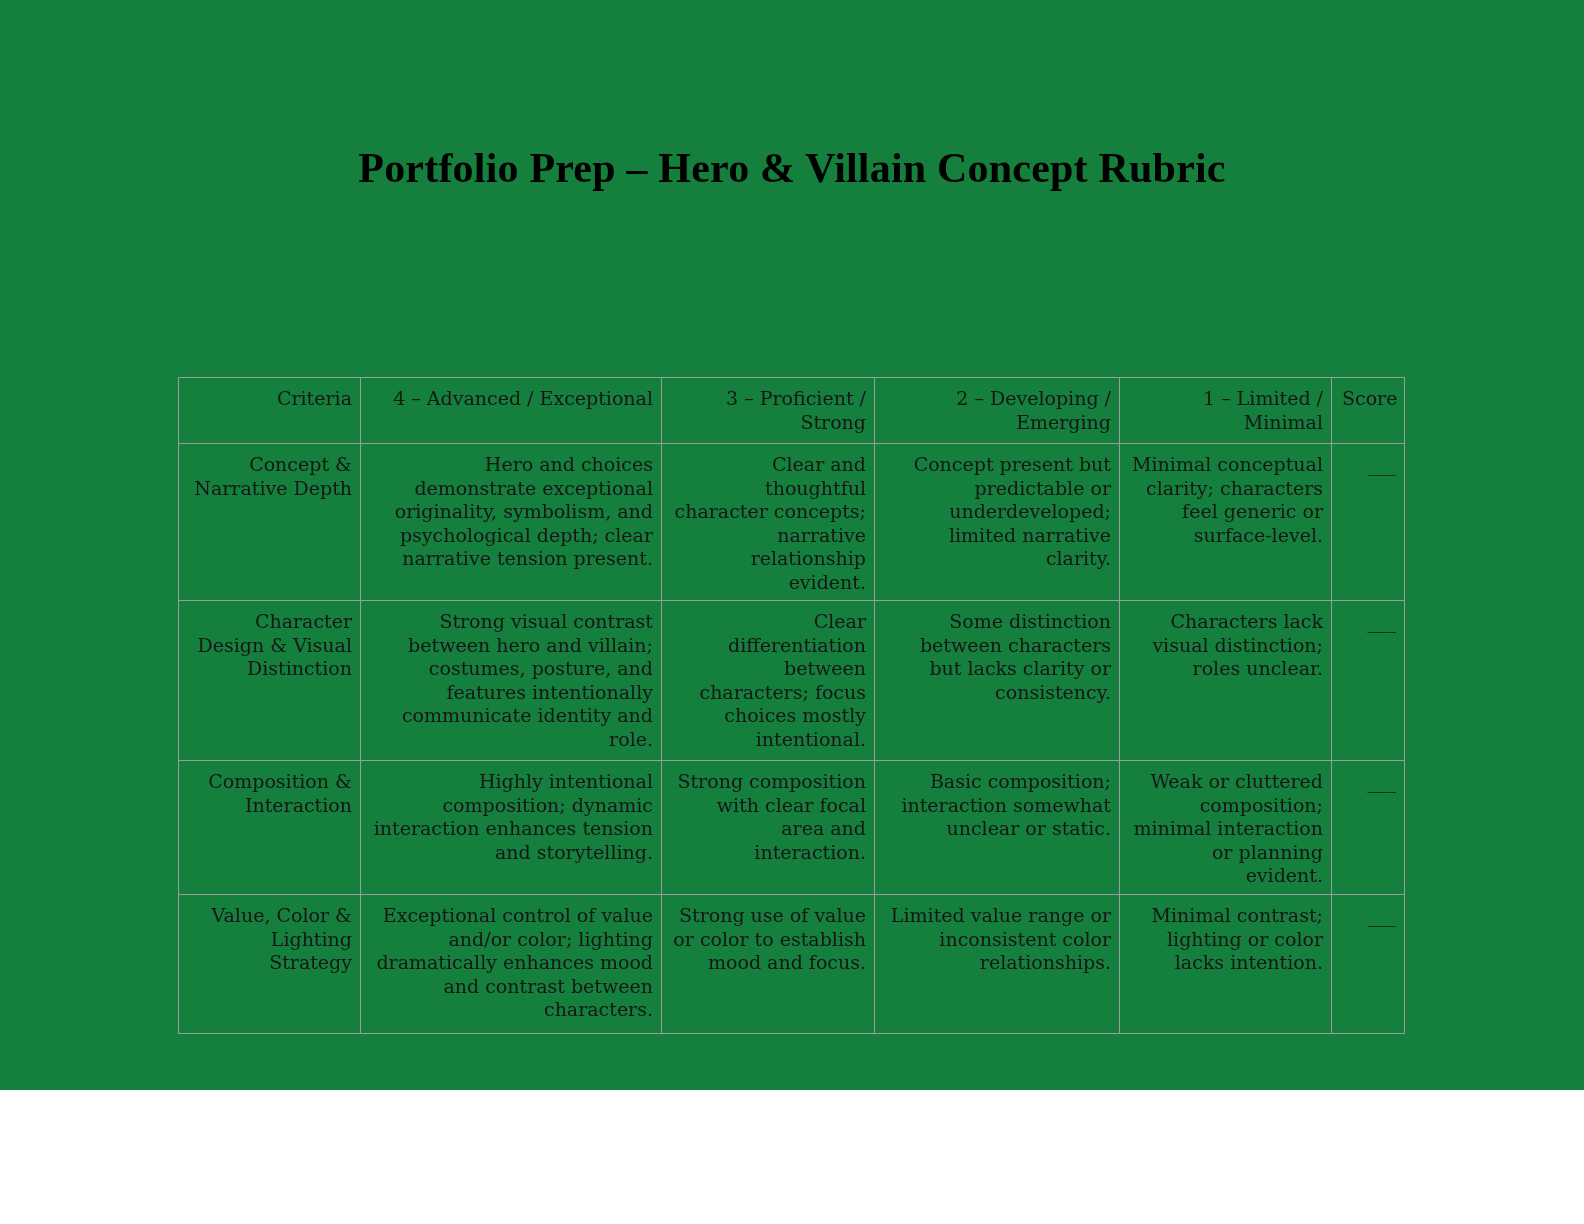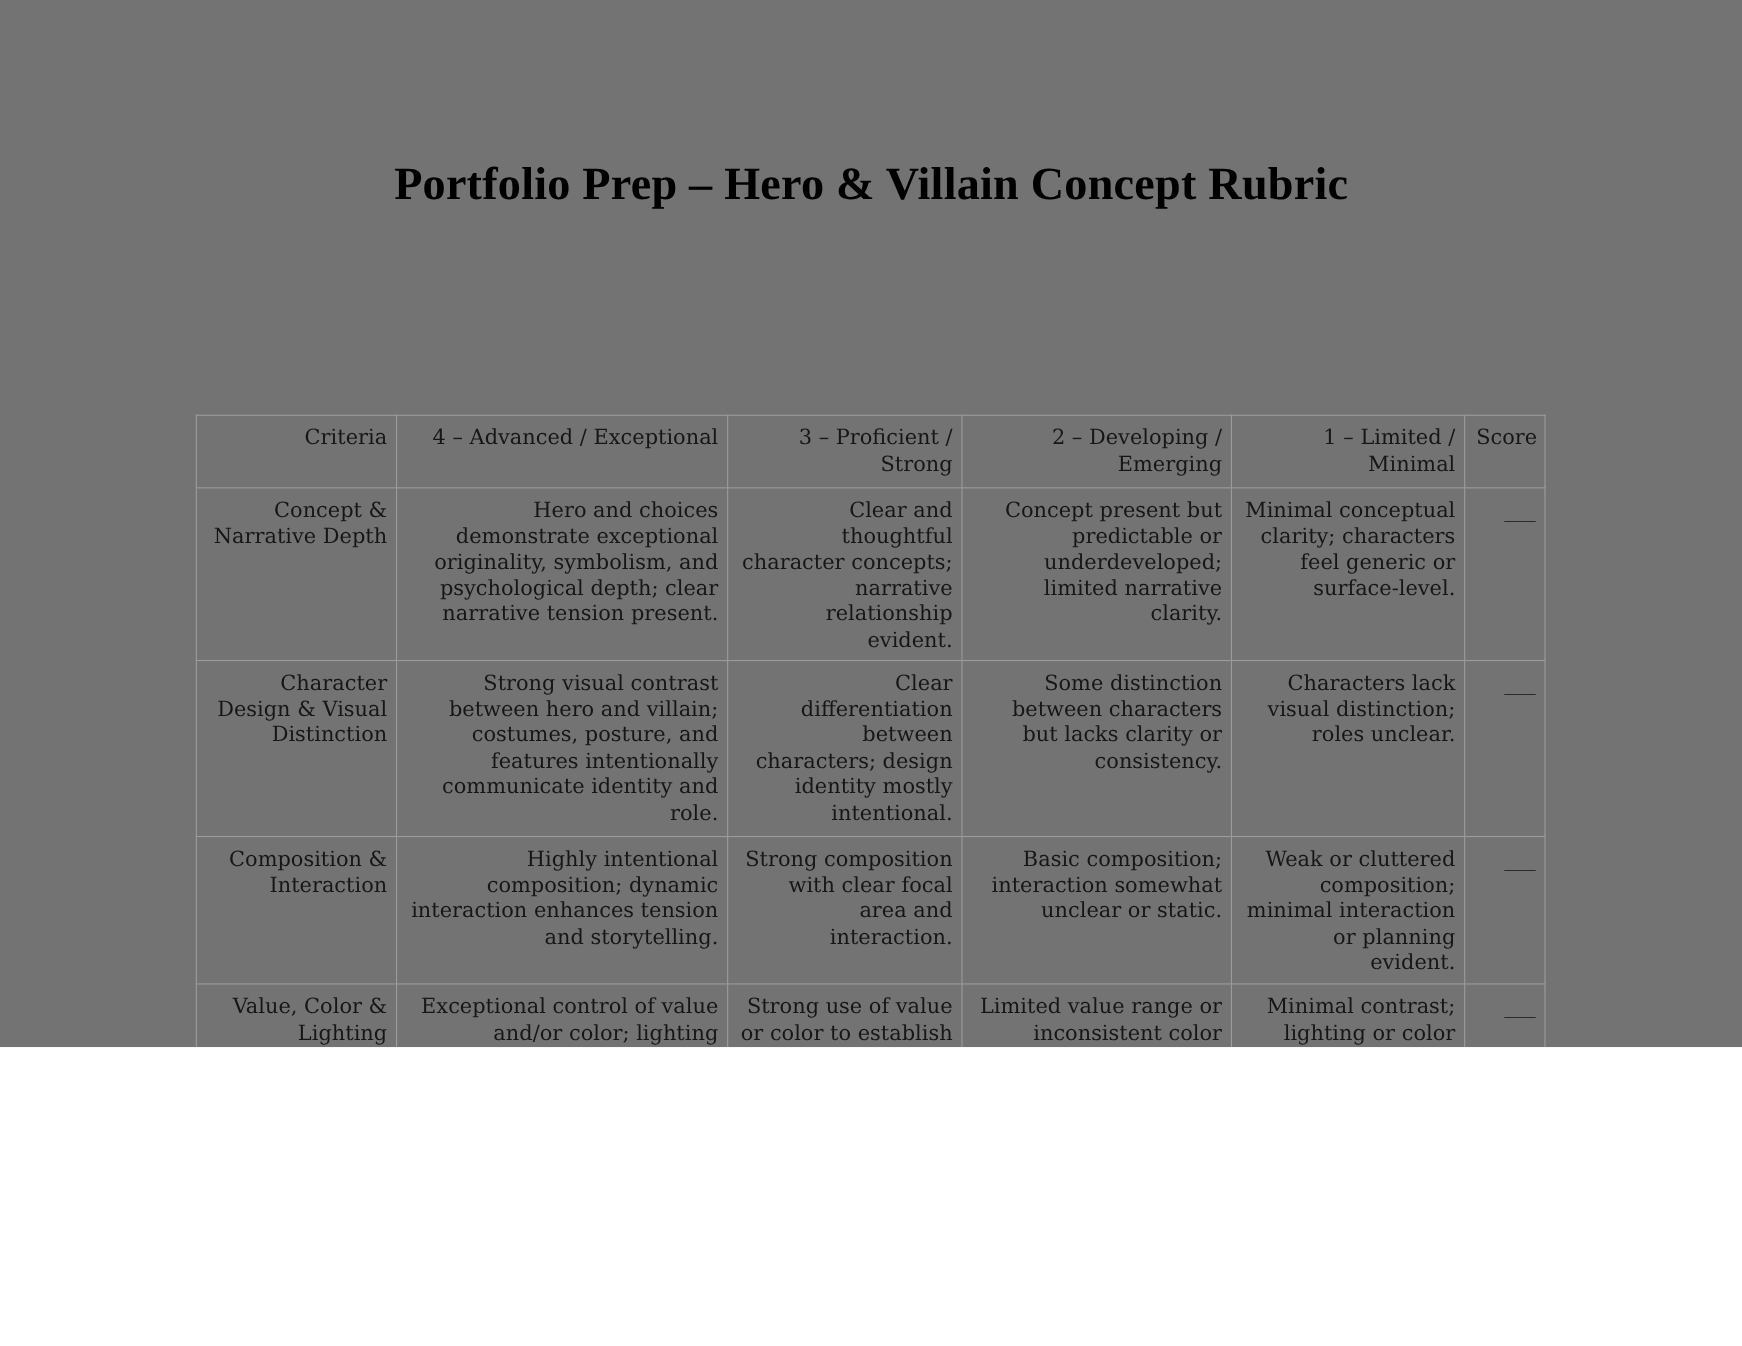--- a/index.html
+++ b/index.html
@@ -1,21 +1,21 @@
 <!DOCTYPE html>
 <html><head>
 <meta charset="utf-8">
 <style>
   * { margin: 0; padding: 0; box-sizing: border-box; }
   html, body { background: #ffffff; }
   .page {
     position: relative;
     width: 1584px;
-    height: 952px;
-    background: #737373;
+    height: 1090px;
+    background: #15803d;
     color: #111111;
     font-family: "Liberation Serif", serif;
     overflow: hidden;
   }
   .doc-title {
     position: absolute;
     top: 144px;
     left: 0;
     width: 100%;
     text-align: center;
@@ -113,21 +113,21 @@
         <td>Concept &amp; Narrative Depth</td>
         <td>Hero and choices demonstrate exceptional originality, symbolism, and psychological depth; clear narrative tension present.</td>
         <td>Clear and thoughtful character concepts; narrative relationship evident.</td>
         <td>Concept present but predictable or underdeveloped; limited narrative clarity.</td>
         <td>Minimal conceptual clarity; characters feel generic or surface-level.</td>
         <td class="score-cell">___</td>
       </tr>
       <tr class="row-1">
         <td>Character Design &amp; Visual Distinction</td>
         <td>Strong visual contrast between hero and villain; costumes, posture, and features intentionally communicate identity and role.</td>
-        <td>Clear differentiation between characters; design identity mostly intentional.</td>
+        <td>Clear differentiation between characters; focus choices mostly intentional.</td>
         <td>Some distinction between characters but lacks clarity or consistency.</td>
         <td>Characters lack visual distinction; roles unclear.</td>
         <td class="score-cell">___</td>
       </tr>
       <tr class="row-2">
         <td>Composition &amp; Interaction</td>
         <td>Highly intentional composition; dynamic interaction enhances tension and storytelling.</td>
         <td>Strong composition with clear focal area and interaction.</td>
         <td>Basic composition; interaction somewhat unclear or static.</td>
         <td>Weak or cluttered composition; minimal interaction or planning evident.</td>

